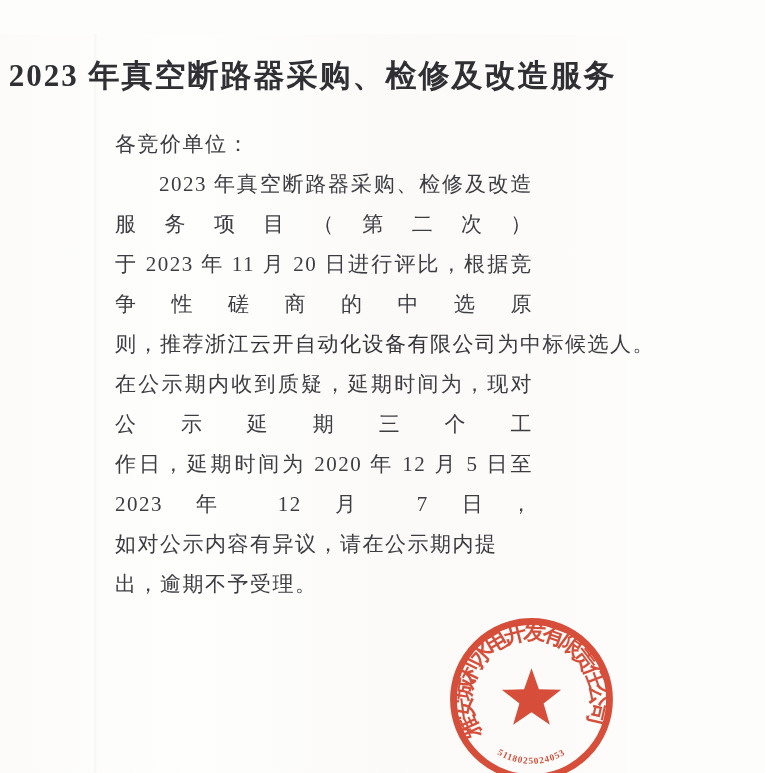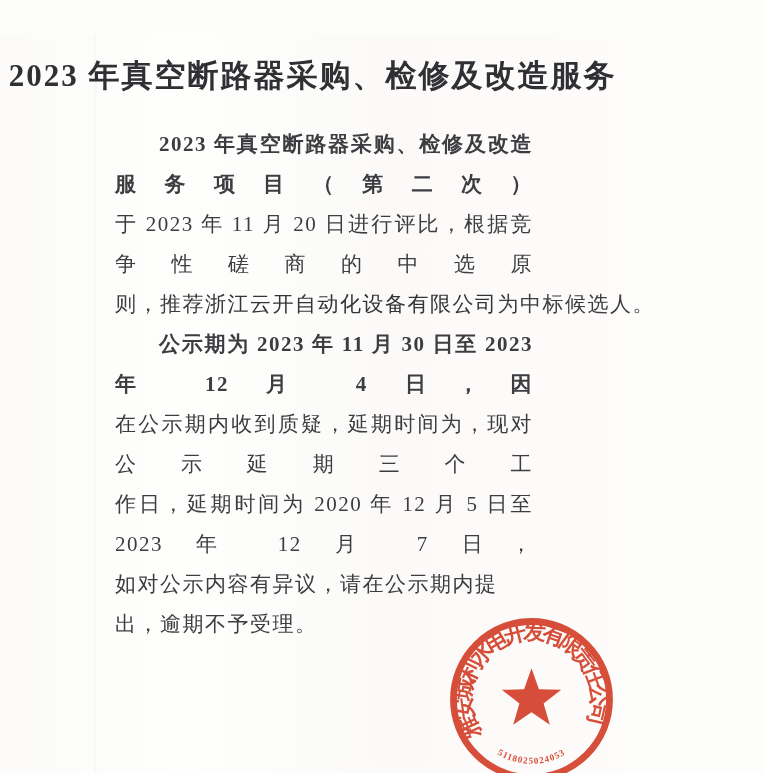--- a/index.html
+++ b/index.html
@@ -41,21 +41,21 @@
     line-height:40px;
     white-space:nowrap;
   }
   .line.wrapok{white-space:normal;}
   .line.j{
     white-space:normal;
     text-align:justify;
     text-align-last:justify;
     text-justify:inter-ideograph;
   }
-  .line.ind{text-indent:44px;font-weight:bold;}
+  .line.ind{text-indent:44px;}
   .bold{font-weight:normal;color:#333338;}
   .seal{
     position:absolute;
     left:434px;top:568px;
     width:195px;height:195px;
     mix-blend-mode:multiply;
     opacity:.92;
     pointer-events:none;
   }
   .seal text{
@@ -64,26 +64,26 @@
   }
 </style>
 </head>
 <body>
 
 <div class="page">
 
   <div class="title l1">2023 年真空断路器采购、检修及改造服务</div>
 
   <div class="content">
+    <div class="line">各竞价单位：</div>
 
     <div class="line j ind">2023 年真空断路器采购、检修及改造服务项目（第二次）</div>
     <div class="line j">于 2023 年 11 月 20 日进行评比，根据竞争性磋商的中选原</div>
     <div class="line"><span>则，推荐</span><span class="bold">浙江云开自动化设备有限公司</span><span>为中标候选人。</span></div>
 
-    <div class="line j ind">公示期为 2023 年 11 月 30 日至 2023 年 12 月 4 日，因</div>
     <div class="line j">在公示期内收到质疑，延期时间为，现对公示延期三个工</div>
     <div class="line j">作日，延期时间为 2020 年 12 月 5 日至 2023 年 12 月 7 日，</div>
     <div class="line wrapok">如对公示内容有异议，请在公示期内提出，逾期不予受理。</div>
 
   </div>
 
   <svg class="seal" viewBox="0 0 200 200" xmlns="http://www.w3.org/2000/svg">
     <defs>
       <path id="arcTop" d="M 49.2 135.6 A 62 62 0 1 1 150.8 135.6" fill="none"></path>
       <path id="arcBottom" d="M 49.4 142.4 A 66 66 0 0 0 150.6 142.4" fill="none"></path>

